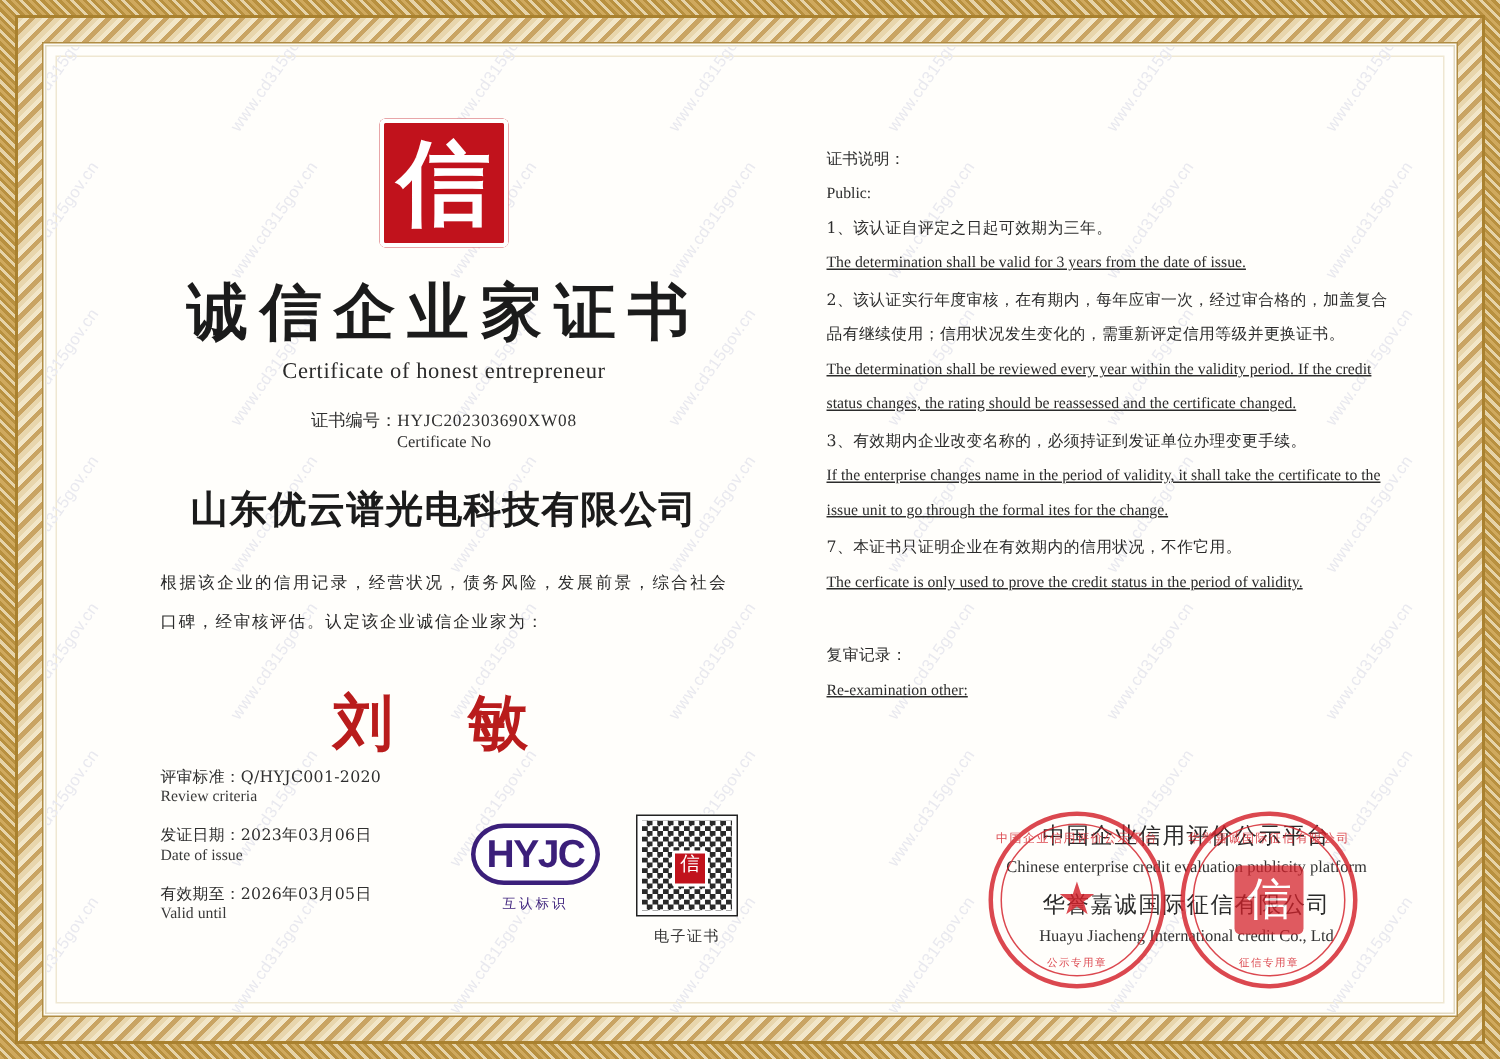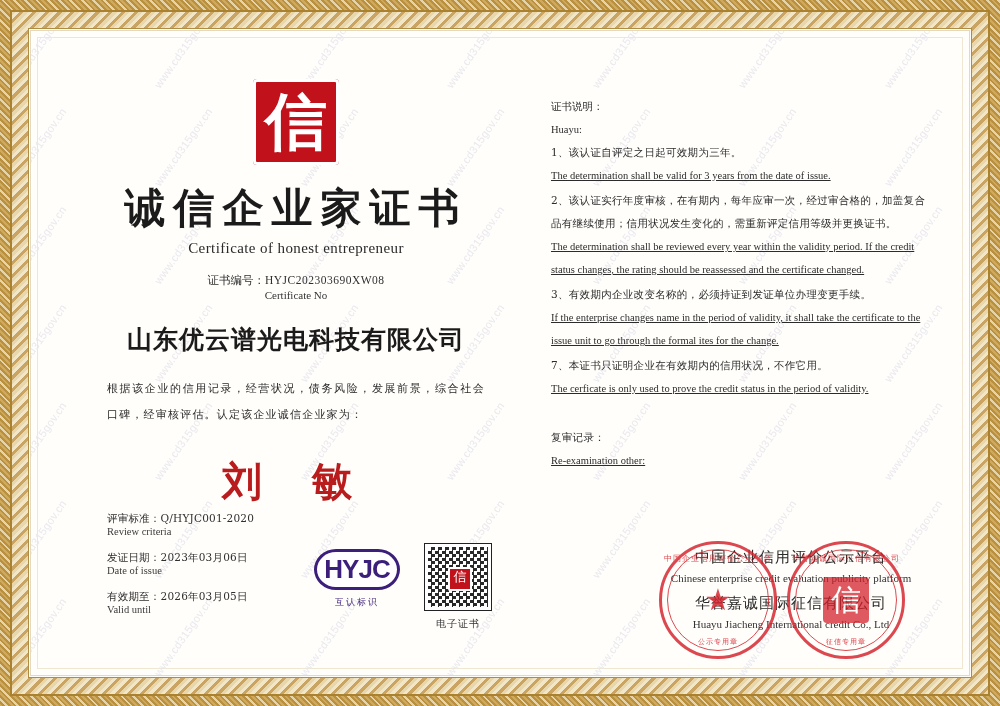--- a/index.html
+++ b/index.html
@@ -277,21 +277,21 @@
       <div class="qr-wrap">
         <div class="qr">
           <div class="noise"></div>
           <div class="center">信</div>
         </div>
         <div class="qr-cap">电子证书</div>
       </div>
 
       <div class="right">
         <div class="h-cn">证书说明：</div>
-        <div class="h-en">Huayu:</div>
+        <div class="h-en">Public:</div>
 
         <div class="blk">
           <div class="cn">1、该认证自评定之日起可效期为三年。</div>
           <div class="en">The determination shall be valid for 3 years from the date of issue.</div>
         </div>
         <div class="blk">
           <div class="cn">2、该认证实行年度审核，在有期内，每年应审一次，经过审合格的，加盖复合品有继续使用；信用状况发生变化的，需重新评定信用等级并更换证书。</div>
           <div class="en">The determination shall be reviewed every year within the validity period. If the credit status changes, the rating should be reassessed and the certificate changed.</div>
         </div>
         <div class="blk">

